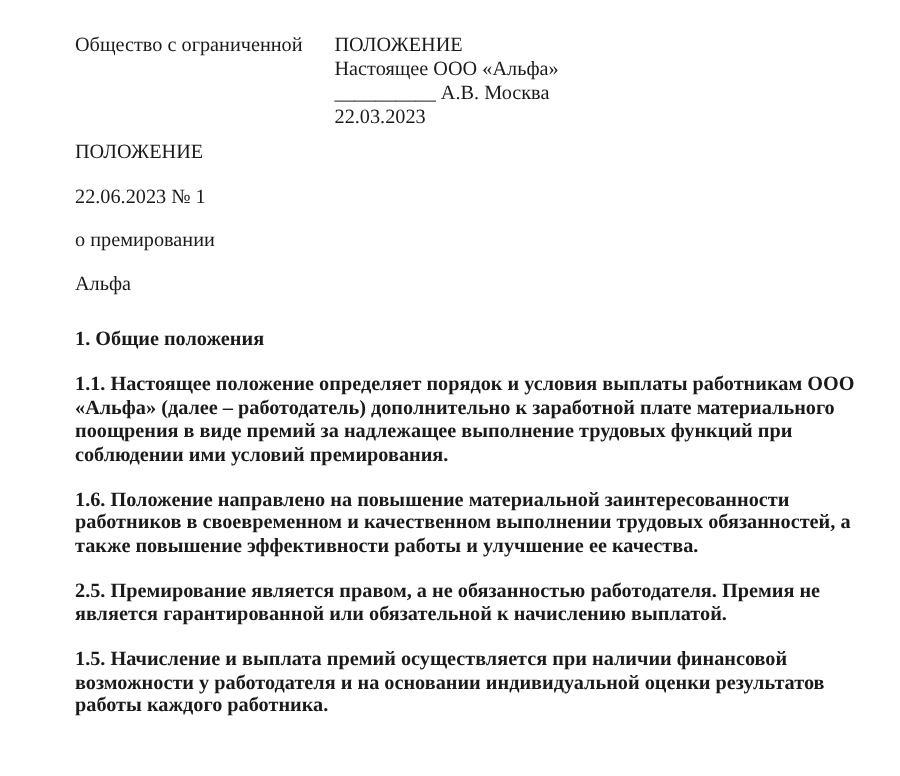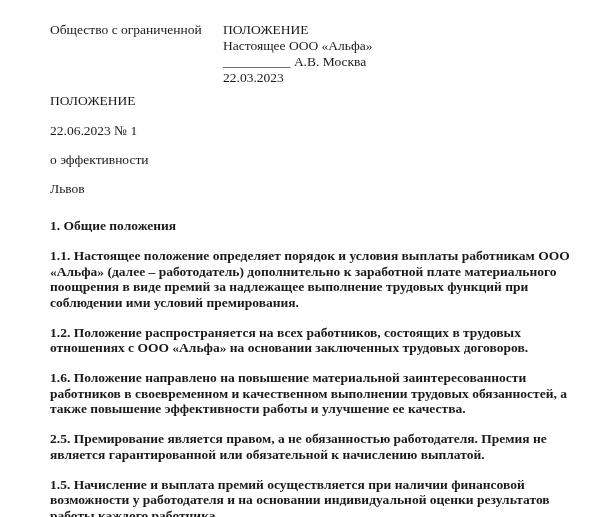--- a/index.html
+++ b/index.html
@@ -71,32 +71,30 @@
       <div class="hdr-line">Настоящее ООО «Альфа»</div>
       <div class="hdr-line">__________ А.В. Москва</div>
       <div class="hdr-line">22.03.2023</div>
     </div>
   </div>
 
   <div class="doc-title">ПОЛОЖЕНИЕ</div>
 
   <div class="doc-line">22.06.2023 № 1</div>
 
-  <div class="doc-line">о эффективности</div>
+  <div class="doc-line">о премировании</div>
 
-  <div class="doc-line">Львов</div>
+  <div class="doc-line">Альфа</div>
 
   <div class="section-heading">1. Общие положения</div>
 
   <p class="para">1.1. Настоящее положение определяет порядок и условия выплаты работникам ООО
 «Альфа» (далее – работодатель) дополнительно к заработной плате материального
 поощрения в виде премий за надлежащее выполнение трудовых функций при
 соблюдении ими условий премирования.</p>
-  <p class="para">1.2. Положение распространяется на всех работников, состоящих в трудовых
-отношениях с ООО «Альфа» на основании заключенных трудовых договоров.</p>
   <p class="para">1.6. Положение направлено на повышение материальной заинтересованности
 работников в своевременном и качественном выполнении трудовых обязанностей, а
 также повышение эффективности работы и улучшение ее качества.</p>
   <p class="para">2.5. Премирование является правом, а не обязанностью работодателя. Премия не
 является гарантированной или обязательной к начислению выплатой.</p>
   <p class="para">1.5. Начисление и выплата премий осуществляется при наличии финансовой
 возможности у работодателя и на основании индивидуальной оценки результатов
 работы каждого работника.</p>
 
 </div>

